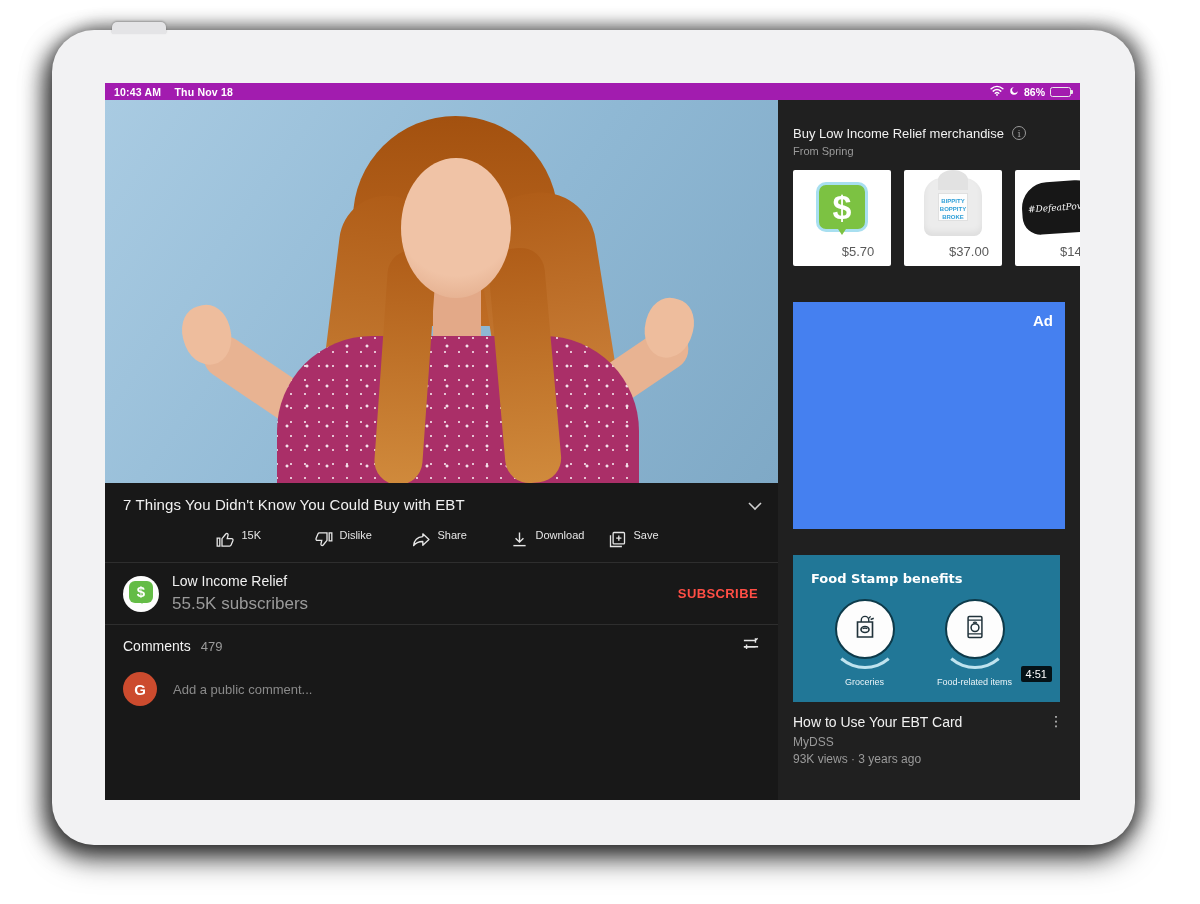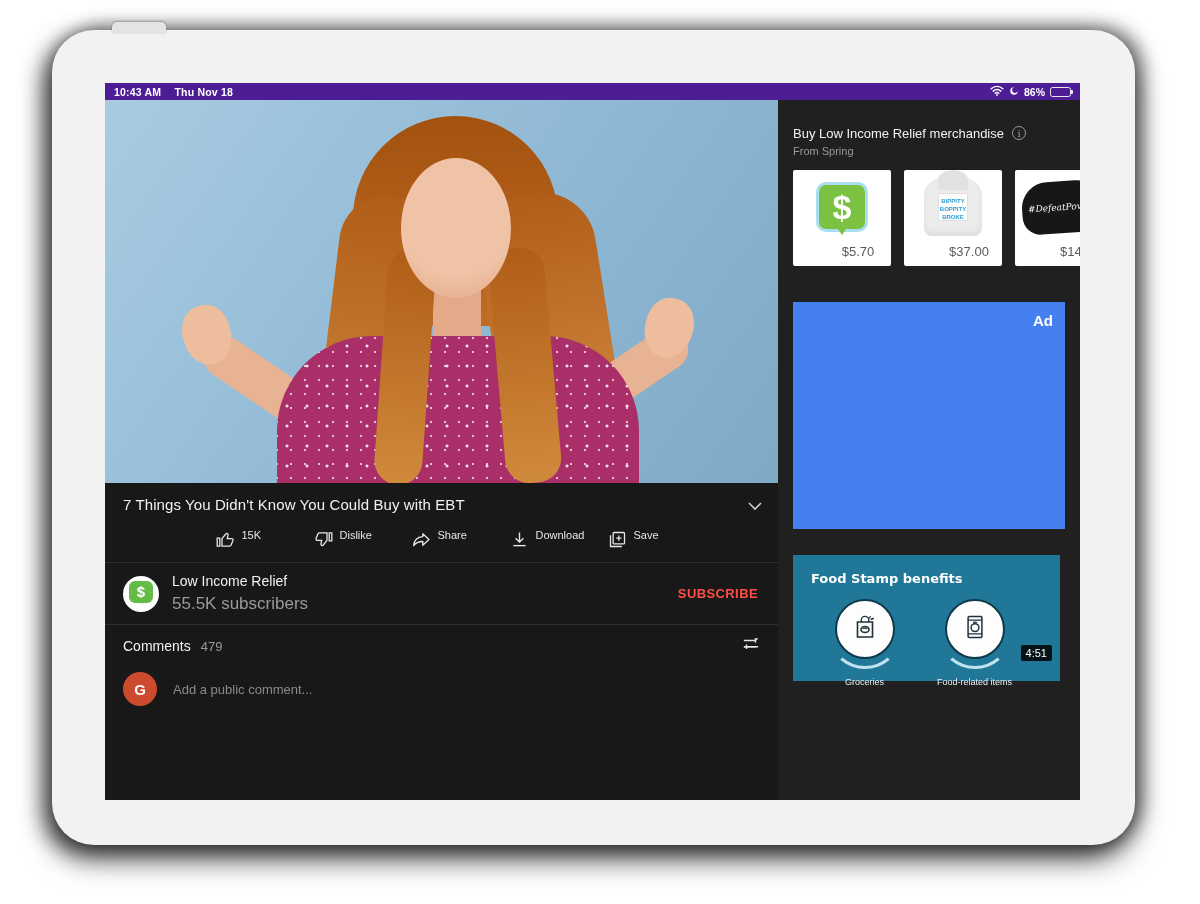--- a/index.html
+++ b/index.html
@@ -6,21 +6,21 @@
   html,body { width:1200px; height:904px; background:#ffffff; font-family:"Liberation Sans", sans-serif; overflow:hidden; }
 
   
   .tablet { position:absolute; left:52px; top:30px; width:1083px; height:815px;
     background:#f2f2f3; border-radius:42px;
     box-shadow:-8px 8px 22px rgba(0,0,0,.65), 8px -4px 18px rgba(0,0,0,.45), 0 14px 30px rgba(0,0,0,.5); }
   .tablet-button { position:absolute; left:60px; top:-8px; width:54px; height:12px; background:#e4e4e6; border-radius:5px 5px 0 0; box-shadow:0 -1px 2px rgba(0,0,0,.25); }
   .screen { position:absolute; left:53px; top:53px; width:975px; height:717px; background:#0f0f0f; overflow:hidden; }
 
   
-  .statusbar { height:17px; background:#4c1d95; display:flex; align-items:center; justify-content:space-between; padding:0 9px; }
+  .statusbar { height:17px; background:#a21caf; display:flex; align-items:center; justify-content:space-between; padding:0 9px; }
   .sb-left { color:#fff; font-size:10.5px; font-weight:bold; letter-spacing:.2px; }
   .sb-left .sb-date { margin-left:10px; }
   .sb-right { display:flex; align-items:center; gap:5px; color:#fff; font-size:10.5px; font-weight:bold; }
   .battery { position:relative; width:21px; height:10px; border:1px solid #e8e8e8; border-radius:2.5px; padding:1px; }
   .battery .fill { width:85%; height:100%; background:#fff; border-radius:1px; }
   .battery:after { content:""; position:absolute; right:-3px; top:2.5px; width:2px; height:4px; background:#e8e8e8; border-radius:0 1px 1px 0; }
 
   .content { display:flex; height:700px; }
 
   
@@ -93,21 +93,21 @@
   .sticker:after { content:""; position:absolute; left:17px; bottom:-12px; border:6px solid transparent; border-top:9px solid #7cc242; }
   .hoodie { position:relative; width:58px; height:58px; background:#ececec; border-radius:18px 18px 8px 8px; box-shadow:inset 0 -4px 6px rgba(0,0,0,.06); }
   .hoodie:before { content:""; position:absolute; left:14px; top:-8px; width:30px; height:20px; background:#e2e2e2; border-radius:50% 50% 0 0; }
   .hoodie-print { position:absolute; left:15px; top:16px; width:28px; height:26px; background:#fdfdfd; box-shadow:0 0 0 1px #e0e0e0; color:#2f9fd8; font-size:6px; font-weight:bold; text-align:center; line-height:1.35; padding-top:3px; }
   .fanny { position:relative; width:84px; height:52px; background:#171717; border-radius:26px 30px 18px 18px; transform:rotate(-4deg); display:flex; align-items:center; justify-content:center; overflow:hidden; }
   .fanny .script { color:#f5f5f5; font-size:9px; font-style:italic; font-family:"DejaVu Serif", serif; white-space:nowrap; }
 
   .ad-box { margin-top:36px; width:272px; height:227px; background:#4580f0; position:relative; }
   .ad-label { position:absolute; right:12px; top:10px; color:#fff; font-size:15px; font-weight:bold; }
 
-  .thumb { margin-top:26px; width:267px; height:126px; background:#217797; position:relative; cursor:pointer; }
+  .thumb { margin-top:26px; width:267px; height:147px; background:#217797; position:relative; cursor:pointer; }
   .thumb-title { position:absolute; left:18px; top:16px; color:#fff; font-size:13px; font-weight:bold; font-family:"DejaVu Sans", sans-serif; }
   .circle-item { position:absolute; width:64px; height:64px; }
   .circle-item .disc { width:60px; height:60px; border-radius:50%; background:#fdfdfd; border:2px solid #0d3a4a; display:flex; align-items:center; justify-content:center; }
   .circle-item .arc { position:absolute; left:-4px; top:10px; width:68px; height:60px; border:3px solid transparent; border-bottom-color:#bfe3ef; border-radius:50%; }
   .circle-label { position:absolute; color:#eaf4f8; font-size:9px; white-space:nowrap; }
   .ci1 { left:42px; top:44px; } .ci2 { left:152px; top:44px; }
   .cl1 { left:52px; top:122px; } .cl2 { left:144px; top:122px; }
   .duration { position:absolute; right:8px; bottom:20px; background:rgba(0,0,0,.85); color:#fff; font-size:11px; padding:2px 5px; border-radius:2px; }
 
   .sug-info { display:flex; margin-top:12px; }
@@ -329,19 +329,27 @@
                     <path d="M10.5 9.5c.5-1 2.5-1 3 0" stroke-width="1"></path>
                   </svg>
               </span>
             </div>
           </div>
           <div class="circle-label cl1">Groceries</div>
           <div class="circle-label cl2">Food-related items</div>
           <div class="duration">4:51</div>
         </div>
 
+        <div class="sug-info">
+          <div class="sug-text">
+            <div class="sug-title">How to Use Your EBT Card</div>
+            <div class="sug-channel">MyDSS</div>
+            <div class="sug-meta">93K views · 3 years ago</div>
+          </div>
+          <div class="kebab">⋮</div>
+        </div>
 
         <div class="next-strip"></div>
       </div>
     </div>
 
   </div>
 </div>
 
 </body></html>

